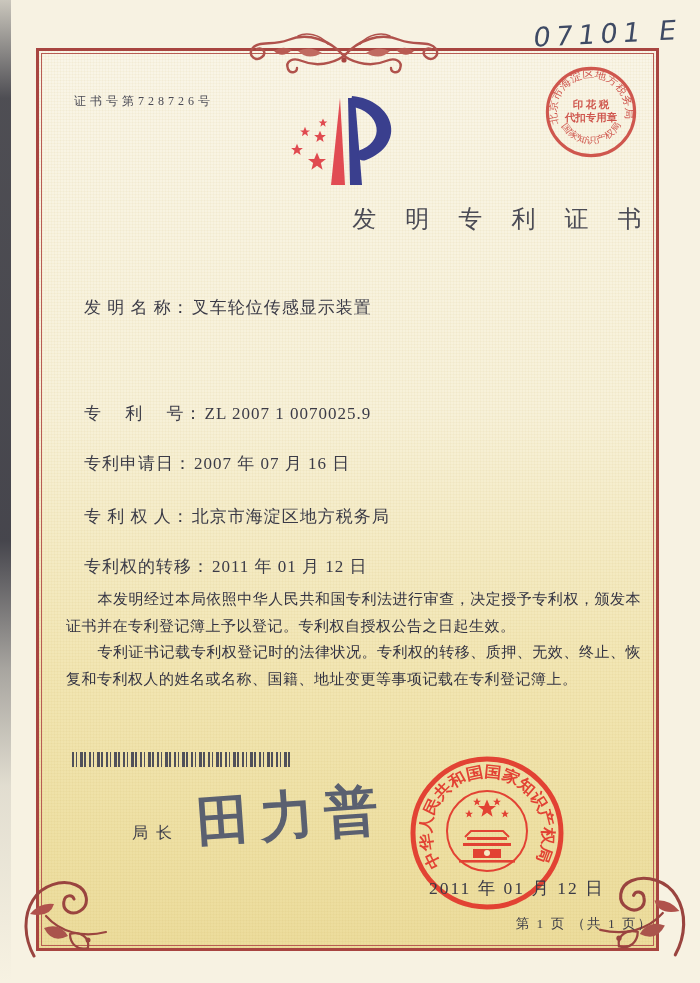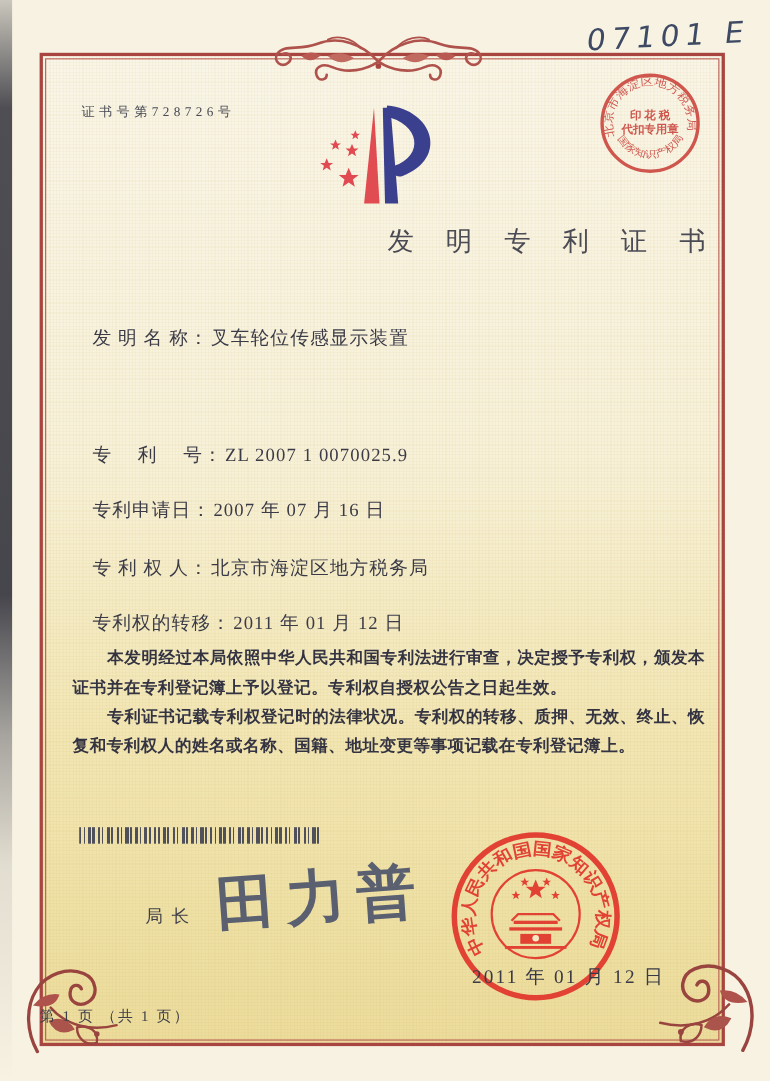--- a/index.html
+++ b/index.html
@@ -27,33 +27,33 @@
   .logo{left:270px;top:90px;width:150px;height:112px;z-index:3;}
 
   .title{left:36px;top:203px;width:617px;text-align:right;font-size:24px;color:#4b4b55;
     letter-spacing:.48em;text-indent:.48em;z-index:4;font-weight:500;}
 
   .field{left:84px;font-size:17px;color:#3b3b47;z-index:4;letter-spacing:1px;white-space:nowrap;}
   .f0{top:296px}.f1{top:350px}.f2{top:402px}.f3{top:452px}.f4{top:505px}.f5{top:555px}
   .field .val{margin-left:2px;}
 
   .body-text{left:66px;top:586px;width:575px;z-index:4;font-size:15px;line-height:1.78;color:#333342;text-align:justify;}
-  .body-text p{margin:0;text-indent:2.1em;letter-spacing:.5px;font-weight:bold;}
+  .body-text p{margin:0;text-indent:2.1em;letter-spacing:.5px;}
 
   .barcode{left:72px;top:752px;width:218px;height:15px;z-index:4;
     background:repeating-linear-gradient(90deg,#50505a 0 2px,rgba(0,0,0,0) 2px 4px,#50505a 4px 5px,rgba(0,0,0,0) 5px 8px,#50505a 8px 11px,rgba(0,0,0,0) 11px 12px,#50505a 12px 14px,rgba(0,0,0,0) 14px 17px);}
 
   .director{left:132px;top:823px;font-size:16px;color:#3f3f4a;letter-spacing:8px;z-index:4;font-family:Liberation Serif, serif;}
   .signature{left:196px;top:780px;font-size:54px;color:#5a6070;z-index:4;letter-spacing:10px;
     transform:rotate(-4deg);font-weight:bold;font-family:"DejaVu Sans",sans-serif;}
 
   .seal{left:407px;top:753px;width:160px;height:160px;z-index:3;opacity:.95;}
   .seal-date{left:429px;top:876px;font-size:17.5px;color:#3a3a46;letter-spacing:2px;z-index:4;white-space:nowrap;}
 
-  .footer{left:36px;top:915px;width:617px;text-align:left;font-size:13.5px;color:#3e3e48;letter-spacing:2px;z-index:4;}
+  .footer{left:36px;top:915px;width:617px;text-align:right;font-size:13.5px;color:#3e3e48;letter-spacing:2px;z-index:4;}
 
   .flourish{z-index:2;}
   .fl-top{left:238px;top:20px;width:212px;height:66px;}
   .fl-bl{left:18px;top:870px;width:92px;height:88px;}
   .fl-br{left:596px;top:864px;width:96px;height:94px;transform:scaleX(-1);}
 </style>
 </head>
 <body>
 
 <div id="page">

